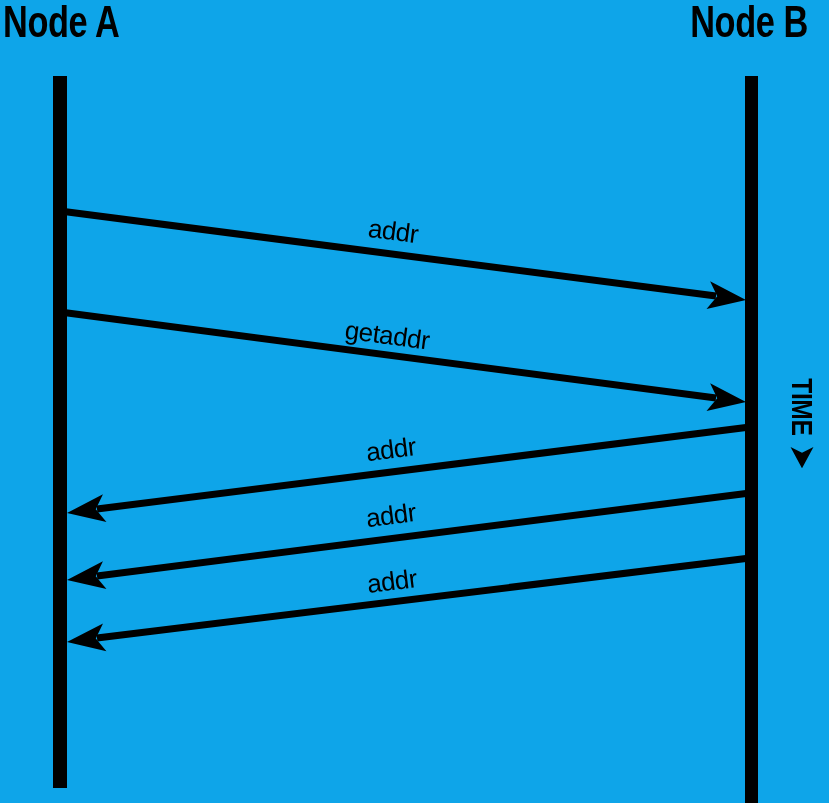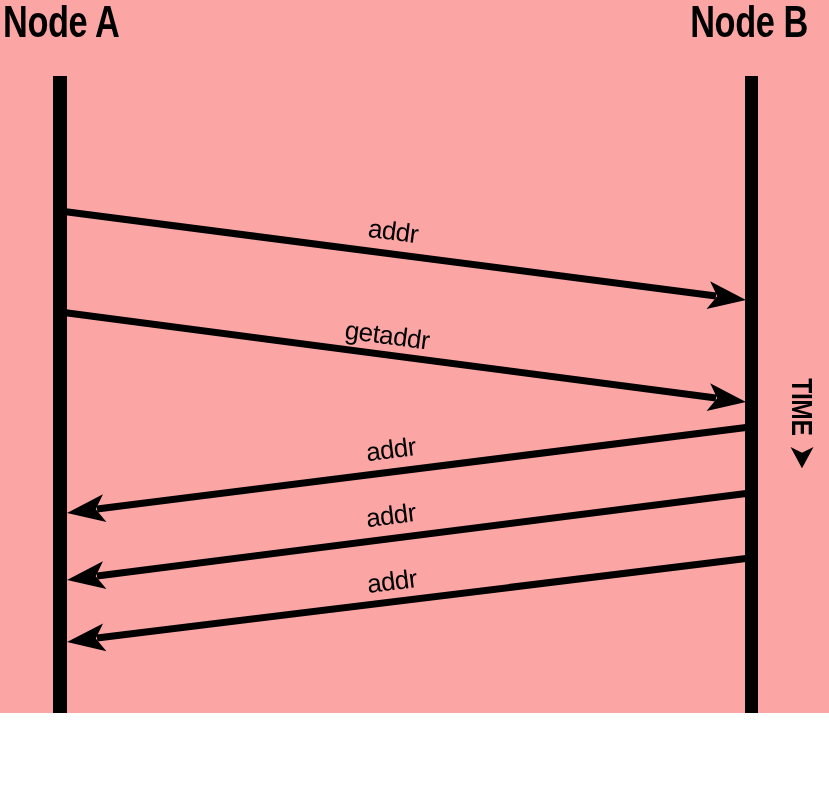--- a/index.html
+++ b/index.html
@@ -3,22 +3,22 @@
 <meta charset="utf-8">
 <style>
   html, body {
     margin: 0;
     padding: 0;
     background: #ffffff;
   }
   .canvas {
     position: relative;
     width: 829px;
-    height: 713px;
-    background: #fca5a5;
+    height: 803px;
+    background: #0ea5e9;
     overflow: hidden;
     font-family: "Liberation Sans", sans-serif;
   }
   .node-title {
     position: absolute;
     top: 0;
     font-size: 44px;
     font-weight: bold;
     line-height: 1;
     color: #000000;

